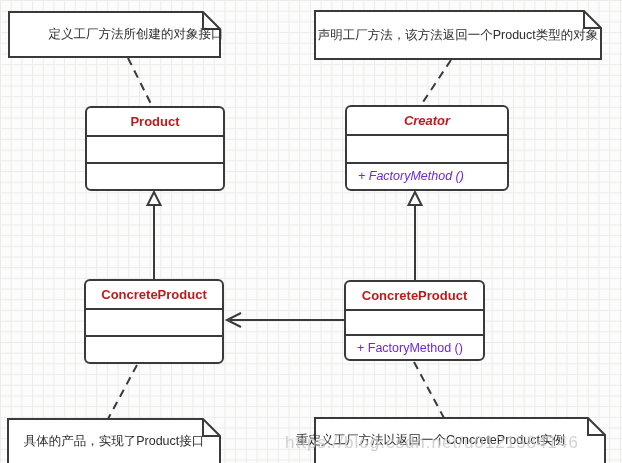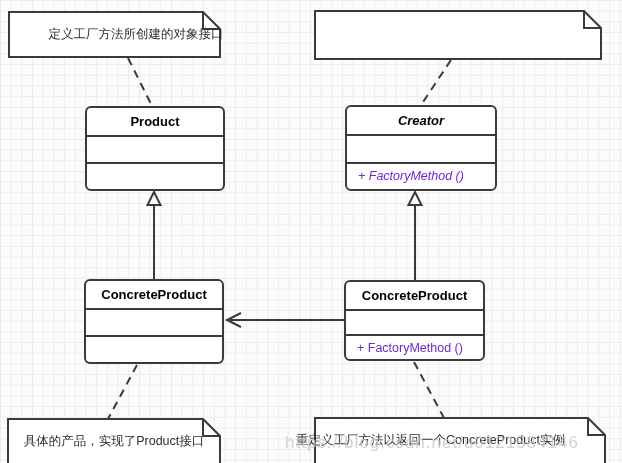--- a/index.html
+++ b/index.html
@@ -11,21 +11,21 @@
       linear-gradient(90deg, #edebea 1px, transparent 1px);
     background-size:10.7px 10.7px;
   }
   svg.layer{position:absolute;left:0;top:0;z-index:1;}
   .uml-class{
     position:absolute;z-index:2;box-sizing:border-box;background:#fff;
     border:2px solid #3a3a3a;border-radius:6px;display:flex;flex-direction:column;
   }
   .uml-title{
     height:27px;flex:0 0 27px;display:flex;align-items:center;justify-content:center;
-    font-weight:bold;font-size:13px;color:#000000;border-bottom:2px solid #3a3a3a;
+    font-weight:bold;font-size:13px;color:#b91c1c;border-bottom:2px solid #3a3a3a;
   }
   .uml-attrs{flex:1;border-bottom:2px solid #3a3a3a;}
   .uml-methods{flex:1;display:flex;align-items:center;padding-left:11px;font-size:12.5px;color:#6d28d9;}
   .abstract .uml-title{font-style:italic;}
   .abstract .uml-methods{font-style:italic;}
   .note-text{
     position:absolute;z-index:2;display:flex;align-items:center;justify-content:center;
     font-size:12.5px;color:#2d2d2d;white-space:nowrap;
   }
   .watermark{
@@ -64,30 +64,31 @@
 
       <line x1="415" y1="205" x2="415" y2="280"></line>
       <polygon points="415,192 408.5,205 421.5,205" fill="#fff"></polygon>
 
       <line x1="344" y1="320" x2="230" y2="320"></line>
       <path d="M241,313 L227,320 L241,327"></path>
     </g>
   </svg>
 
   <div class="note-text" style="left:9px;top:12px;width:254px;height:45px;">定义工厂方法所创建的对象接口</div>
+  <div class="note-text" style="left:315px;top:11px;width:286px;height:48px;">声明工厂方法，该方法返回一个Product类型的对象</div>
   <div class="note-text" style="left:8px;top:419px;width:212px;height:44px;">具体的产品，实现了Product接口</div>
   <div class="note-text" style="left:315px;top:418px;width:231px;height:45px;">重定义工厂方法以返回一个ConcreteProduct实例</div>
 
   <div class="uml-class" style="left:85px;top:106px;width:140px;height:85px;">
     <div class="uml-title">Product</div>
     <div class="uml-attrs"></div>
     <div class="uml-methods"></div>
   </div>
 
-  <div class="uml-class abstract" style="left:345px;top:105px;width:152px;height:86px;">
+  <div class="uml-class abstract" style="left:345px;top:105px;width:164px;height:86px;">
     <div class="uml-title">Creator</div>
     <div class="uml-attrs"></div>
     <div class="uml-methods">+ FactoryMethod ()</div>
   </div>
 
   <div class="uml-class" style="left:84px;top:279px;width:140px;height:85px;">
     <div class="uml-title">ConcreteProduct</div>
     <div class="uml-attrs"></div>
     <div class="uml-methods"></div>
   </div>

